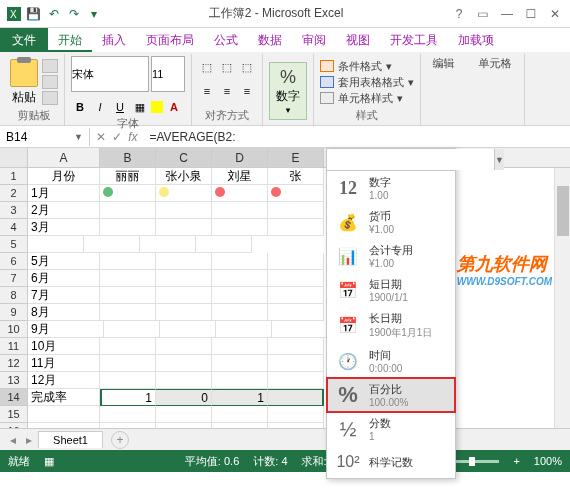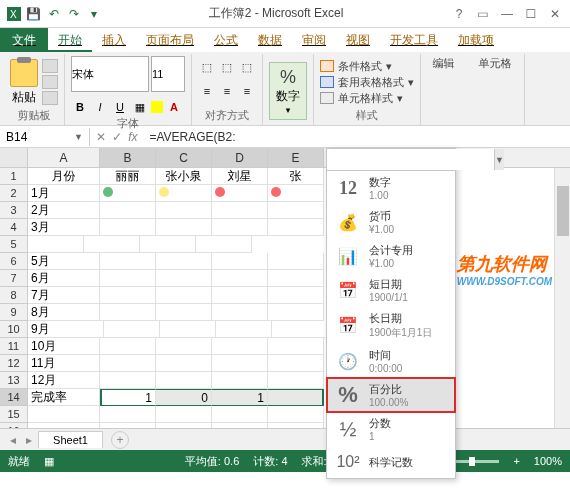--- a/index.html
+++ b/index.html
@@ -5,23 +5,23 @@
 * { margin: 0; padding: 0; box-sizing: border-box; font-family: "Microsoft YaHei", sans-serif; }
 body { width: 570px; height: 503px; background: #fff; font-size: 12px; overflow: hidden; position: relative; }
 
 .titlebar { height: 28px; background: #fff; display: flex; align-items: center; padding: 0 6px; border-bottom: 1px solid #d4d4d4; }
 .titlebar .qat { display: flex; gap: 4px; align-items: center; }
 .titlebar .qat .ico { width: 16px; height: 16px; display: flex; align-items: center; justify-content: center; color: #217346; }
 .titlebar .title { flex: 1; text-align: center; color: #444; font-size: 12px; }
 .titlebar .wincontrols { display: flex; gap: 6px; }
 .titlebar .wincontrols span { width: 18px; text-align: center; color: #666; }
 
-.ribbon-tabs { height: 24px; display: flex; background: #fff; padding-left: 0; text-decoration: underline; }
+.ribbon-tabs { height: 24px; display: flex; background: #fff; padding-left: 0; }
 .ribbon-tabs .file { background: #217346; color: #fff; padding: 4px 12px; font-size: 12px; }
-.ribbon-tabs .tab { padding: 4px 10px; color: #a16207; font-size: 12px; cursor: pointer; }
+.ribbon-tabs .tab { padding: 4px 10px; color: #a21caf; font-size: 12px; cursor: pointer; }
 .ribbon-tabs .tab.active { color: #217346; border-bottom: 2px solid #217346; }
 
 .ribbon { height: 74px; background: #f1f1f1; border-bottom: 1px solid #d4d4d4; display: flex; padding: 2px 4px 0; }
 .ribbon-group { border-right: 1px solid #d4d4d4; padding: 2px 6px 0; display: flex; flex-direction: column; justify-content: space-between; }
 .ribbon-group .label { text-align: center; font-size: 11px; color: #666; padding-bottom: 2px; }
 .ribbon-group .content { flex: 1; display: flex; align-items: center; gap: 4px; }
 .paste-btn { display: flex; flex-direction: column; align-items: center; gap: 2px; }
 .paste-icon { width: 28px; height: 28px; background: #ffd966; border: 1px solid #c9a243; border-radius: 2px; position: relative; }
 .paste-icon::before { content: ""; position: absolute; top: -3px; left: 6px; width: 14px; height: 6px; background: #888; border-radius: 2px; }
 .small-btns { display: flex; flex-direction: column; gap: 2px; }

